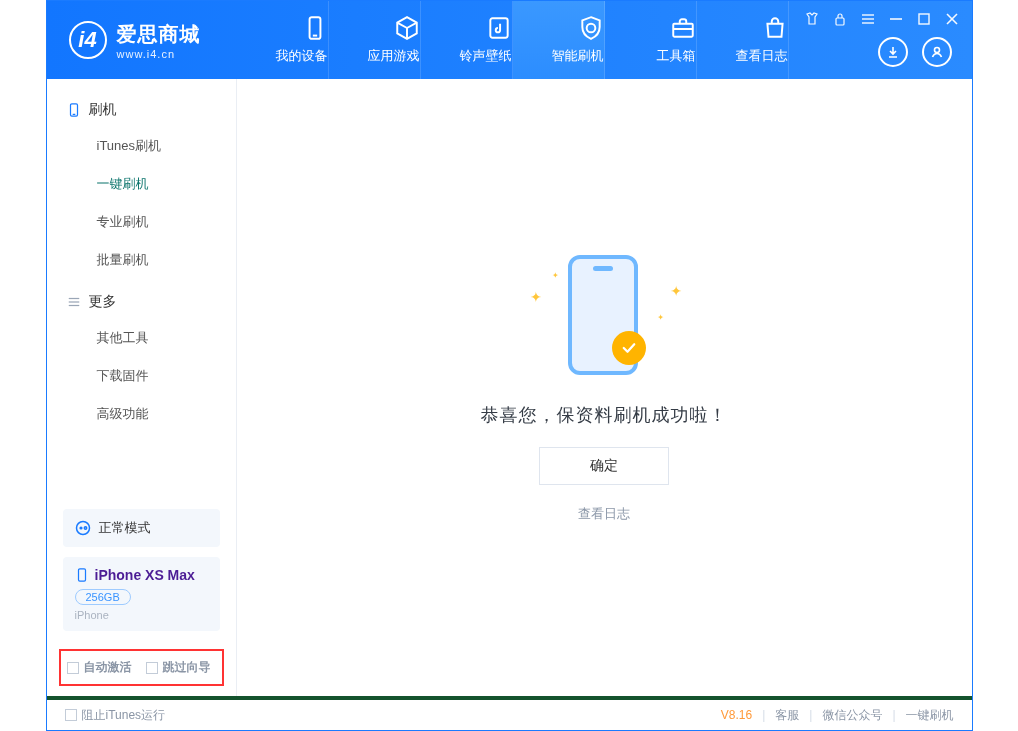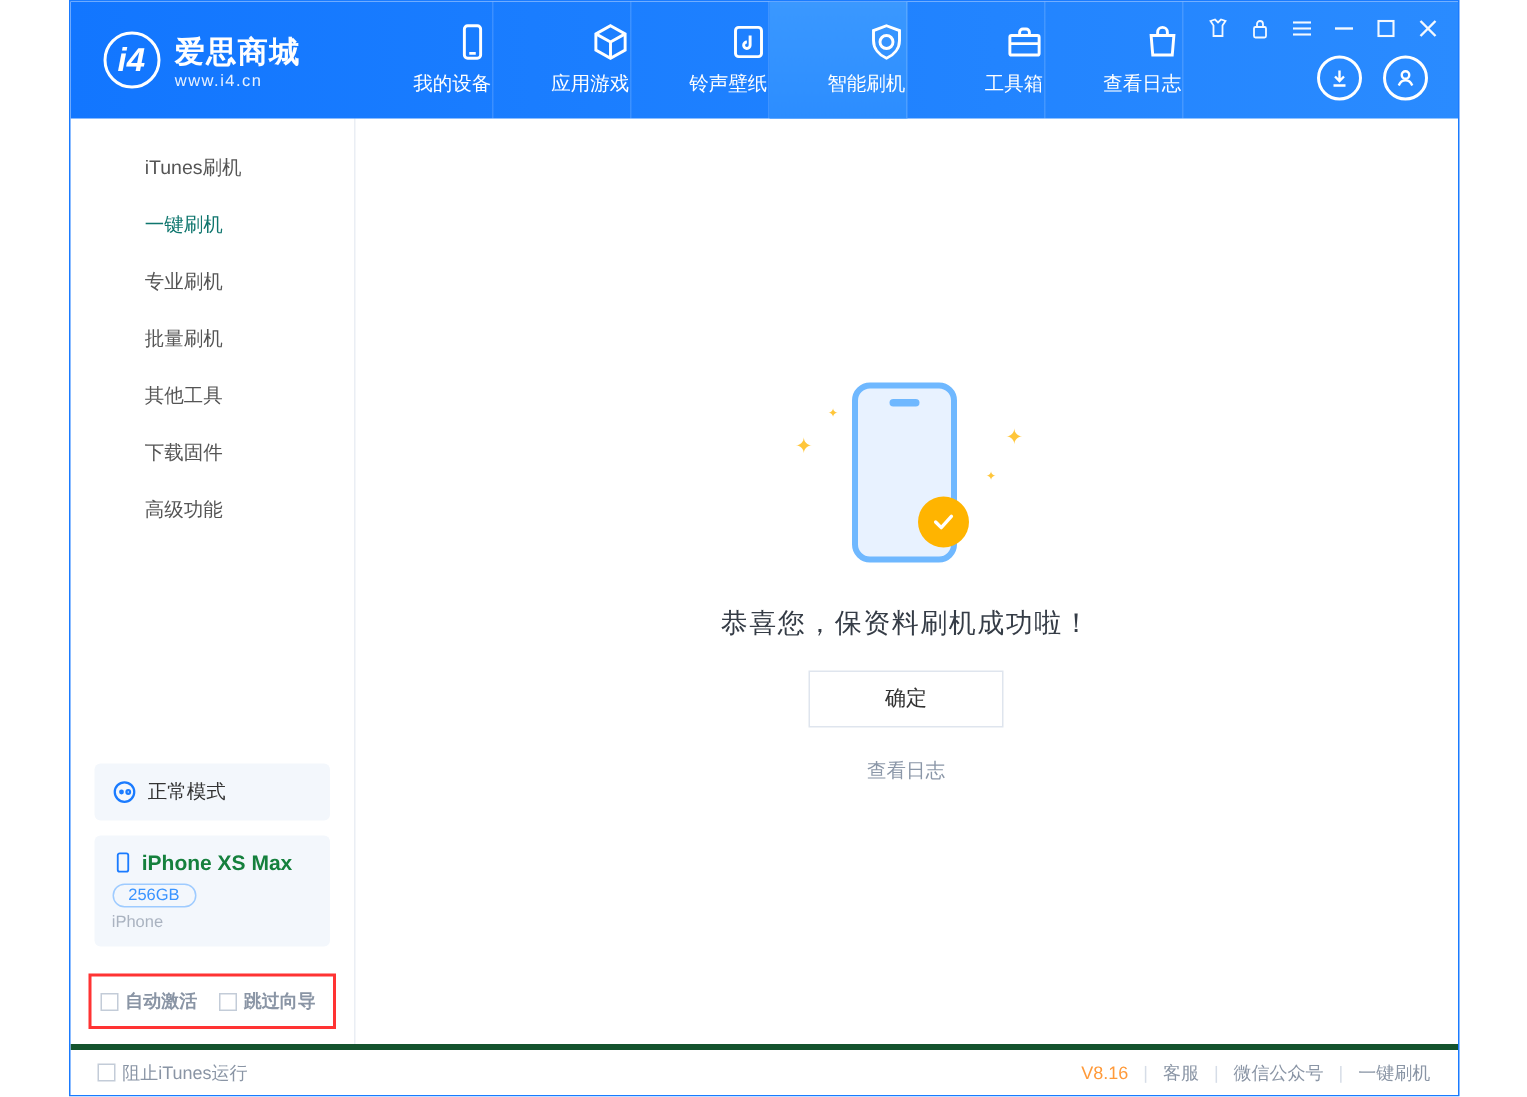--- a/index.html
+++ b/index.html
@@ -37,21 +37,21 @@
 
 .body { flex:1; display:flex; min-height:0; }
 .sidebar { width:190px; border-right:1px solid #eaeef4; display:flex; flex-direction:column; }
 .side-list { padding: 14px 0 0 0; }
 .side-group { display:flex; align-items:center; gap:8px; padding: 8px 20px; color:#333; font-size:14px; font-weight:500; }
 .side-item { padding: 10px 20px 10px 50px; font-size:13px; color:#555; cursor:pointer; }
 .side-item.active { color:#0f766e; }
 .side-spacer { flex:1; }
 .mode-card { margin: 6px 16px; background:#f3f7fc; border-radius:4px; padding:10px 12px; display:flex; align-items:center; gap:8px; color:#333; font-size:13px; }
 .device-card { margin: 4px 16px 12px 16px; background:#f3f7fc; border-radius:4px; padding:10px 12px; }
-.device-name { color:#15803d; font-weight:600; font-size:14px; display:flex; align-items:center; gap:6px; }
+.device-name { color:#4c1d95; font-weight:600; font-size:14px; display:flex; align-items:center; gap:6px; }
 .capacity-badge { display:inline-block; border:1px solid #9ecbff; color:#3a94ff; font-size:11px; border-radius:10px; padding:1px 10px; margin-top:6px; }
 .device-type { color:#aab3c0; font-size:11px; margin-top:4px; }
 .opt-box { margin: 6px 12px 10px 12px; border:2px solid #ff3333; padding:8px 6px; display:flex; gap:14px; align-items:center;font-weight:bold; }
 .chk { display:flex; align-items:center; gap:5px; font-size:12px; color:#8a95a5; cursor:pointer; }
 .chk-box { width:12px; height:12px; border:1px solid #c3ccd8; background:#fff; }
 
 .main { flex:1; display:flex; align-items:center; justify-content:center; position:relative; }
 .result { display:flex; flex-direction:column; align-items:center; gap:20px; }
 .illus { position:relative; width:200px; height:130px; }
 .sparkle { position:absolute; color:#ffc63a; font-size:14px; }
@@ -186,25 +186,40 @@
             <circle cx="8" cy="6" r="2.5"></circle>
             <path d="M3.5 13c1-2.5 3-3.5 4.5-3.5s3.5 1 4.5 3.5"></path>
           </svg>
         </span>
     </div>
   </div>
 
   <div class="body">
     <div class="sidebar">
       <div class="side-list">
+        <div class="side-group">
+          <svg width="14" height="14" viewBox="0 0 16 16" fill="none" stroke="#1a7bff" stroke-width="1.4">
+              <rect x="4" y="1" width="8" height="14" rx="1.5"></rect>
+              <line x1="6.5" y1="13" x2="9.5" y2="13"></line>
+            </svg>
+          <span>刷机</span>
+        </div>
         <div class="side-item">iTunes刷机</div>
         <div class="side-item active">一键刷机</div>
         <div class="side-item">专业刷机</div>
         <div class="side-item">批量刷机</div>
 
+        <div class="side-group" style="margin-top:6px">
+          <svg width="14" height="14" viewBox="0 0 16 16" stroke="#9aa6b6" stroke-width="1.4">
+              <line x1="2" y1="4" x2="14" y2="4"></line>
+              <line x1="2" y1="8" x2="14" y2="8"></line>
+              <line x1="2" y1="12" x2="14" y2="12"></line>
+            </svg>
+          <span>更多</span>
+        </div>
         <div class="side-item">其他工具</div>
         <div class="side-item">下载固件</div>
         <div class="side-item">高级功能</div>
       </div>
       <div class="side-spacer"></div>
       <div class="mode-card">
         <svg width="16" height="16" viewBox="0 0 16 16" fill="none" stroke="#1a7bff" stroke-width="1.5">
             <circle cx="8" cy="8" r="6.5"></circle>
             <circle cx="6" cy="8" r="1.6" fill="#1a7bff" stroke="none"></circle>
             <circle cx="10.5" cy="8" r="1.2" fill="none"></circle>

